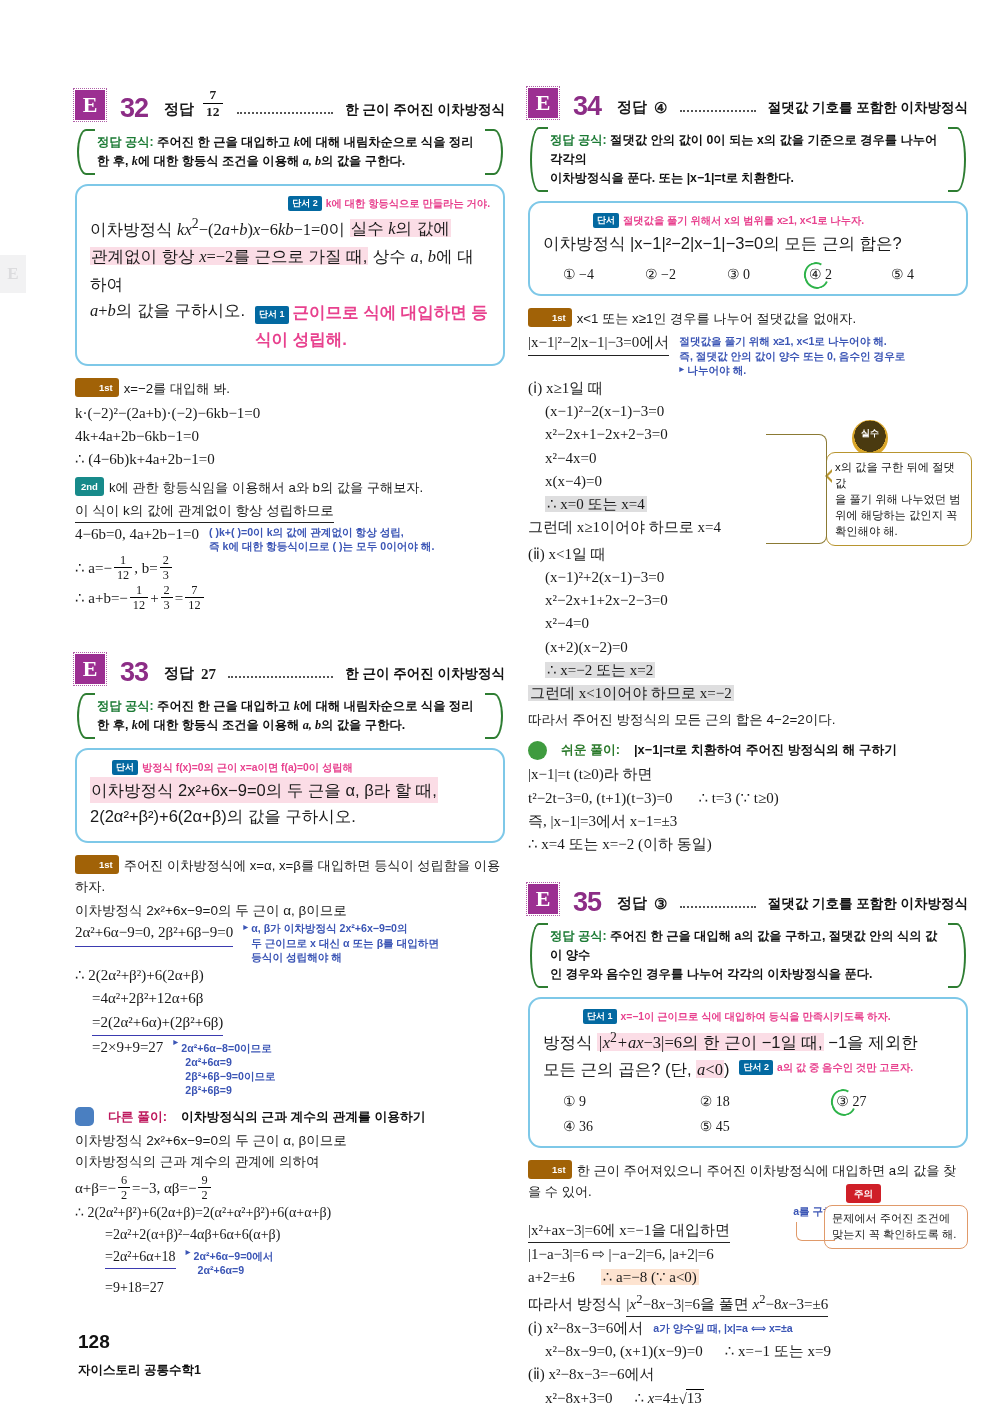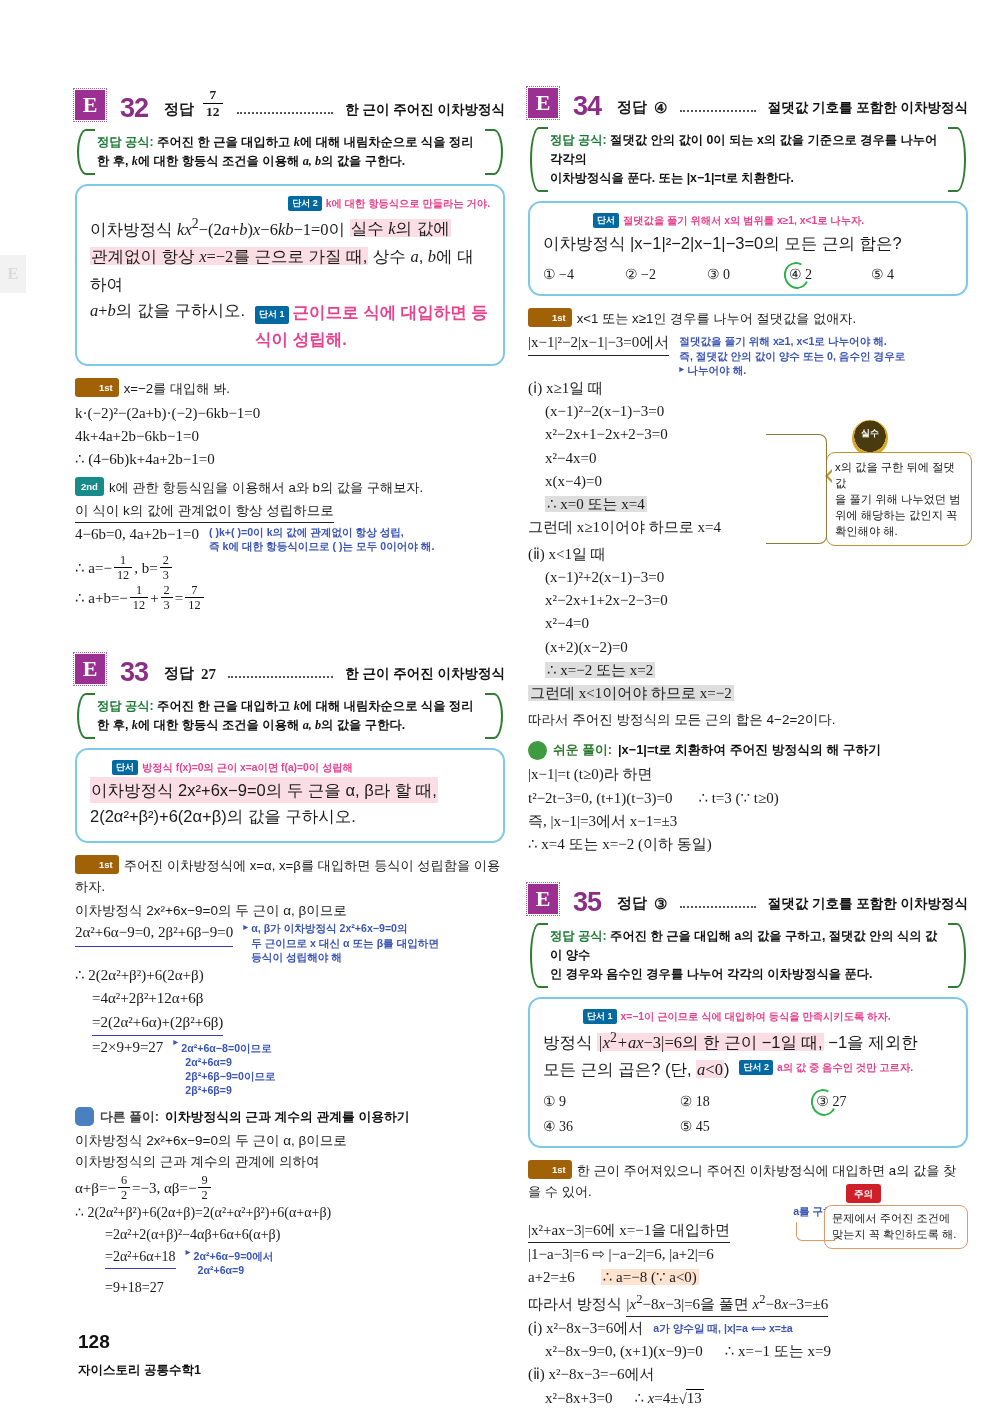--- a/index.html
+++ b/index.html
@@ -56,21 +56,21 @@
     font-size:9px;padding:1.5px 4px;border-radius:2px;margin-right:4px;
     vertical-align:1px;
   }
   .clue-txt{color:#e8418e;font-weight:bold;}
   .clue-right{text-align:right;}
 
   
   .choices{display:flex;font-size:14px;margin-top:9px;font-family:"Liberation Serif",serif;}
   .choices.grid2{display:grid;grid-template-columns:1fr 1fr 1fr;row-gap:8px;}
   .ch{flex:1;white-space:nowrap;}
-  .circled{position:relative;display:inline-block;}
+  .circled{position:relative;display:inline-block;margin-left:20px;}
   .circled.picked::after{
     content:"";position:absolute;left:-5px;top:-4px;width:21px;height:23px;
     border:2.2px solid #2eb34a;border-radius:55%;
     border-right-color:transparent;transform:rotate(-18deg);
   }
 
   
   .sol{font-size:13.5px;line-height:1.58;}
   .step{display:inline-block;color:#fff;font-weight:bold;font-size:9.5px;
         padding:2px 6px;border-radius:3px;margin-right:5px;vertical-align:2px;
@@ -98,26 +98,26 @@
 
   .sqrt{border-top:1.1px solid #000;padding:0 2px 0 1px;margin-left:-1px;}
   .rad{position:relative;top:1px;}
 
   
   .row{display:flex;align-items:flex-start;gap:10px;}
   .row .grow{flex:none;}
   .row .side{flex:1;padding-top:2px;}
 
   
-  .alt-head{display:flex;align-items:center;gap:6px;margin:9px 0 3px 0;}
+  .alt-head{display:flex;align-items:center;gap:14px;margin:9px 0 3px 0;}
   .alt-ic{width:19px;height:19px;border-radius:5px;flex:none;display:block;}
   .alt-blue{background:#4a7fc1;}
   .alt-green{background:#3f9b3f;border-radius:50%;}
   .alt-t1{font-size:12.8px;font-weight:bold;}
-  .alt-blue-t{color:#404040;}
+  .alt-blue-t{color:#be185d;}
   .alt-green-t{color:#2b7a2b;}
   .alt-t2{font-size:12.8px;font-weight:bold;color:#111;}
 
   
   .seal-wrap{position:absolute;}
   .seal{
     width:36px;height:36px;border-radius:50%;
     background:radial-gradient(circle at 50% 45%,#4a3a10 0%,#4a3a10 58%,#d9a62a 59%,#d9a62a 100%);
     color:#fff;font-size:9px;font-weight:bold;text-align:center;line-height:1.05;
     padding-top:9px;box-sizing:border-box;position:relative;left:26px;

